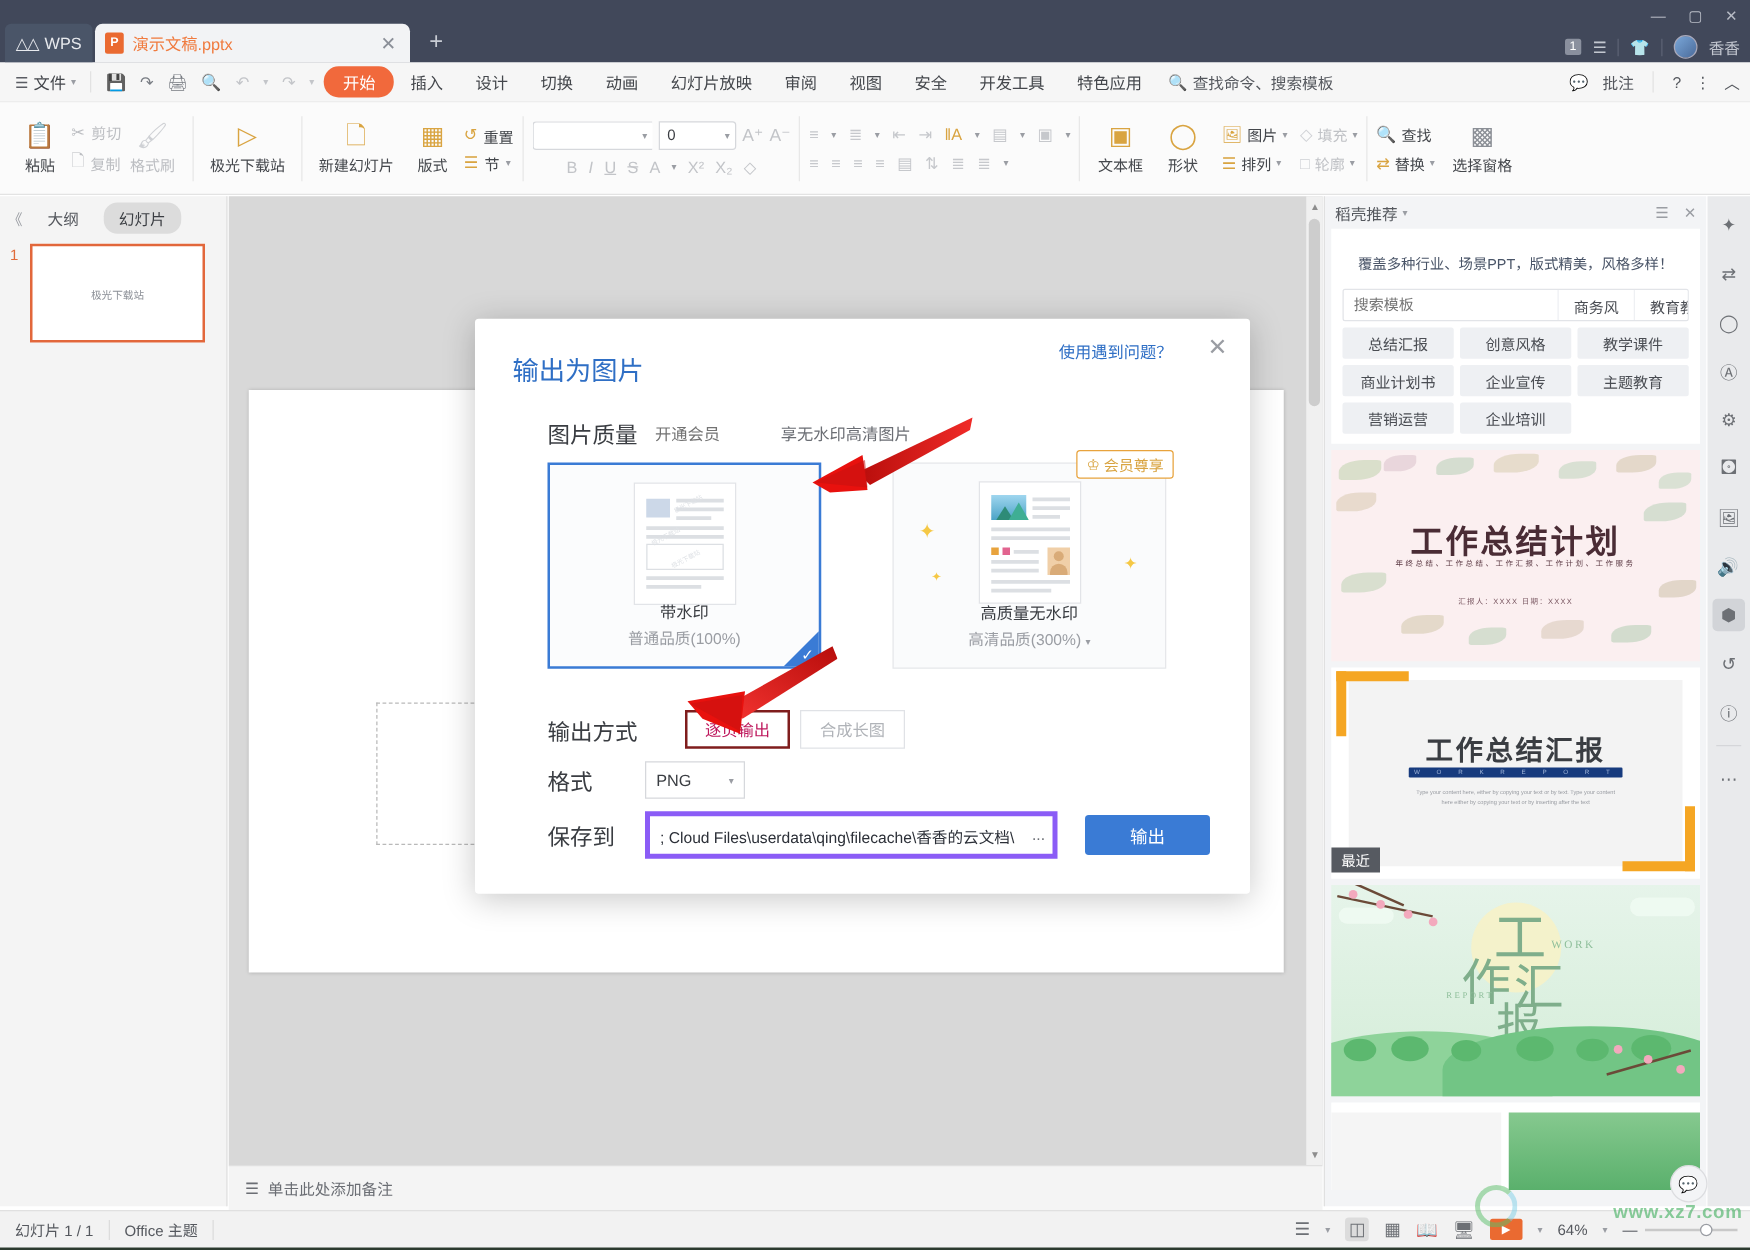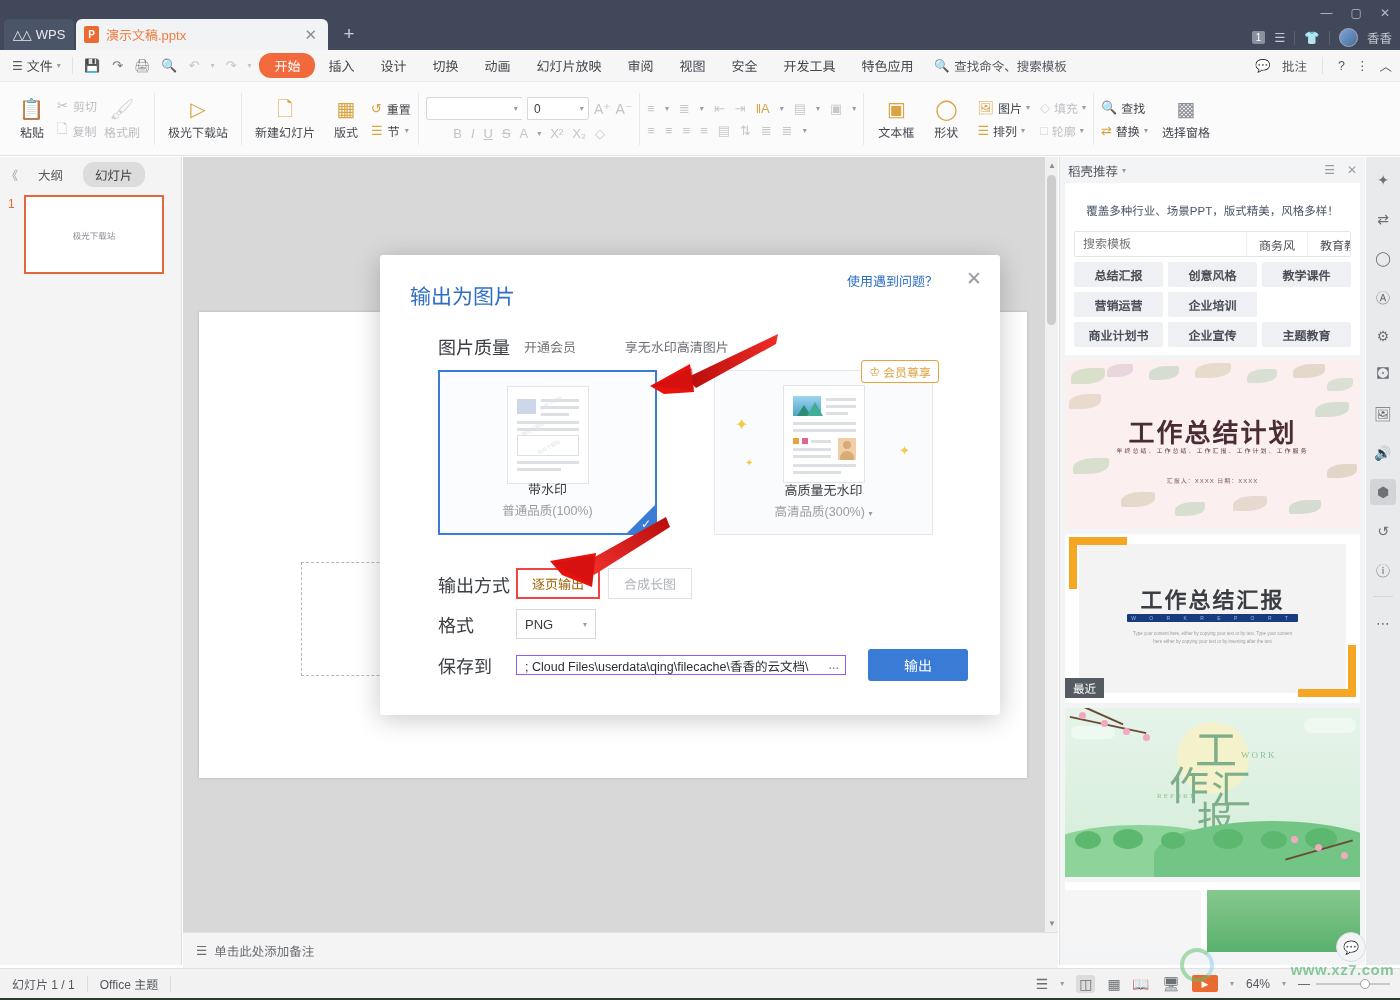--- a/index.html
+++ b/index.html
@@ -202,21 +202,20 @@
   }
   .pill-top {
     font-size: 12px; color: #4a4d53; padding: 4px 12px; background: #fff;
     border-left: 1px solid #eef0f3; white-space: nowrap;
   }
   .tagrow { display: flex; gap: 5px; margin-top: 5px; }
   .tag {
     flex: 1; background: #eef0f3; font-size: 12px; color: #4a4d53;
     text-align: center; padding: 4px 4px; border-radius: 2px; cursor: pointer;
     white-space: nowrap;
-    font-weight: bold;
   }
   .tag.empty { background: transparent; }
   .tmpl { position: relative; margin: 5px 5px 0; height: 169px; overflow: hidden; }
   .tmpl-badge {
     position: absolute; left: 0; bottom: 5px; background: #565a61; color: #fff;
     font-size: 11.5px; padding: 2px 8px; z-index: 3;
   }
 
   
   .t1 { background: #fff; }
@@ -350,30 +349,30 @@
     padding: 2px 7px; font-size: 12px; color: #d9a441; display: flex; align-items: center; gap: 3px;
     white-space: nowrap;
   }
   .star { position: absolute; color: #f5c845; font-size: 13px; }
 
   .seg-btn {
     height: 31px; min-width: 84px; border: 1px solid #d6d8dc; background: #fff;
     display: flex; align-items: center; justify-content: center;
     font-size: 13px; color: #3a3d42; cursor: pointer; position: relative;
   }
-  .seg-btn.active { border: 2px solid #ef4444; color: #a16207; }
+  .seg-btn.active { border: 2px solid #7f1d1d; color: #be185d; margin-left: 32px; }
   .seg-btn.ghost { color: #b0b3b8; border-color: #e0e2e6; }
   .sel-box {
     height: 30px; width: 80px; border: 1px solid #d6d8dc; background: #fff;
     display: flex; align-items: center; padding: 0 8px; font-size: 13px; color: #3a3d42;
     cursor: pointer;
   }
   .sel-box .caret { margin-left: auto; }
   .path-box {
-    height: 20px; width: 330px; border: 1px solid #8b5cf6; background: #fff;
+    height: 38px; width: 330px; border: 4px solid #8b5cf6; background: #fff;
     display: flex; align-items: center; padding: 0 6px 0 8px;
     font-size: 12.5px; color: #2c3038; cursor: text; overflow: hidden; white-space: nowrap;
   }
   .path-ell { margin-left: auto; color: #6b6e74; padding-left: 6px; }
   .primary-btn {
     width: 100px; height: 32px; background: #3a7bd5; color: #fff; border: none;
     border-radius: 3px; font-size: 14px; cursor: pointer; font-family: inherit;
   }
 
   
@@ -671,28 +670,28 @@
         <input placeholder="搜索模板" style="">
         <span class="pill-top">商务风</span>
         <span class="pill-top">教育教学</span>
       </div>
       <div class="tagrow">
         <span class="tag">总结汇报</span>
         <span class="tag">创意风格</span>
         <span class="tag">教学课件</span>
       </div>
       <div class="tagrow">
+        <span class="tag">商业计划书</span>
+        <span class="tag">企业宣传</span>
+        <span class="tag">主题教育</span>
+      </div>
+      <div class="tagrow">
         <span class="tag">营销运营</span>
         <span class="tag">企业培训</span>
         <span class="tag empty"></span>
-      </div>
-      <div class="tagrow">
-        <span class="tag">商业计划书</span>
-        <span class="tag">企业宣传</span>
-        <span class="tag">主题教育</span>
       </div>
     </div>
 
     <div class="tmpl t2">
       <div class="leaf" style="left:6px;top:8px;width:34px;height:16px;background:#cfd9bf;"></div>
       <div class="leaf" style="left:42px;top:4px;width:26px;height:13px;background:#e3cdd6;"></div>
       <div class="leaf" style="left:84px;top:6px;width:30px;height:14px;background:#c8d7c6;"></div>
       <div class="leaf" style="left:130px;top:3px;width:36px;height:15px;background:#e0d5c0;"></div>
       <div class="leaf" style="left:182px;top:9px;width:30px;height:14px;background:#cddbc9;"></div>
       <div class="leaf" style="left:228px;top:4px;width:32px;height:14px;background:#dcd0bd;"></div>

